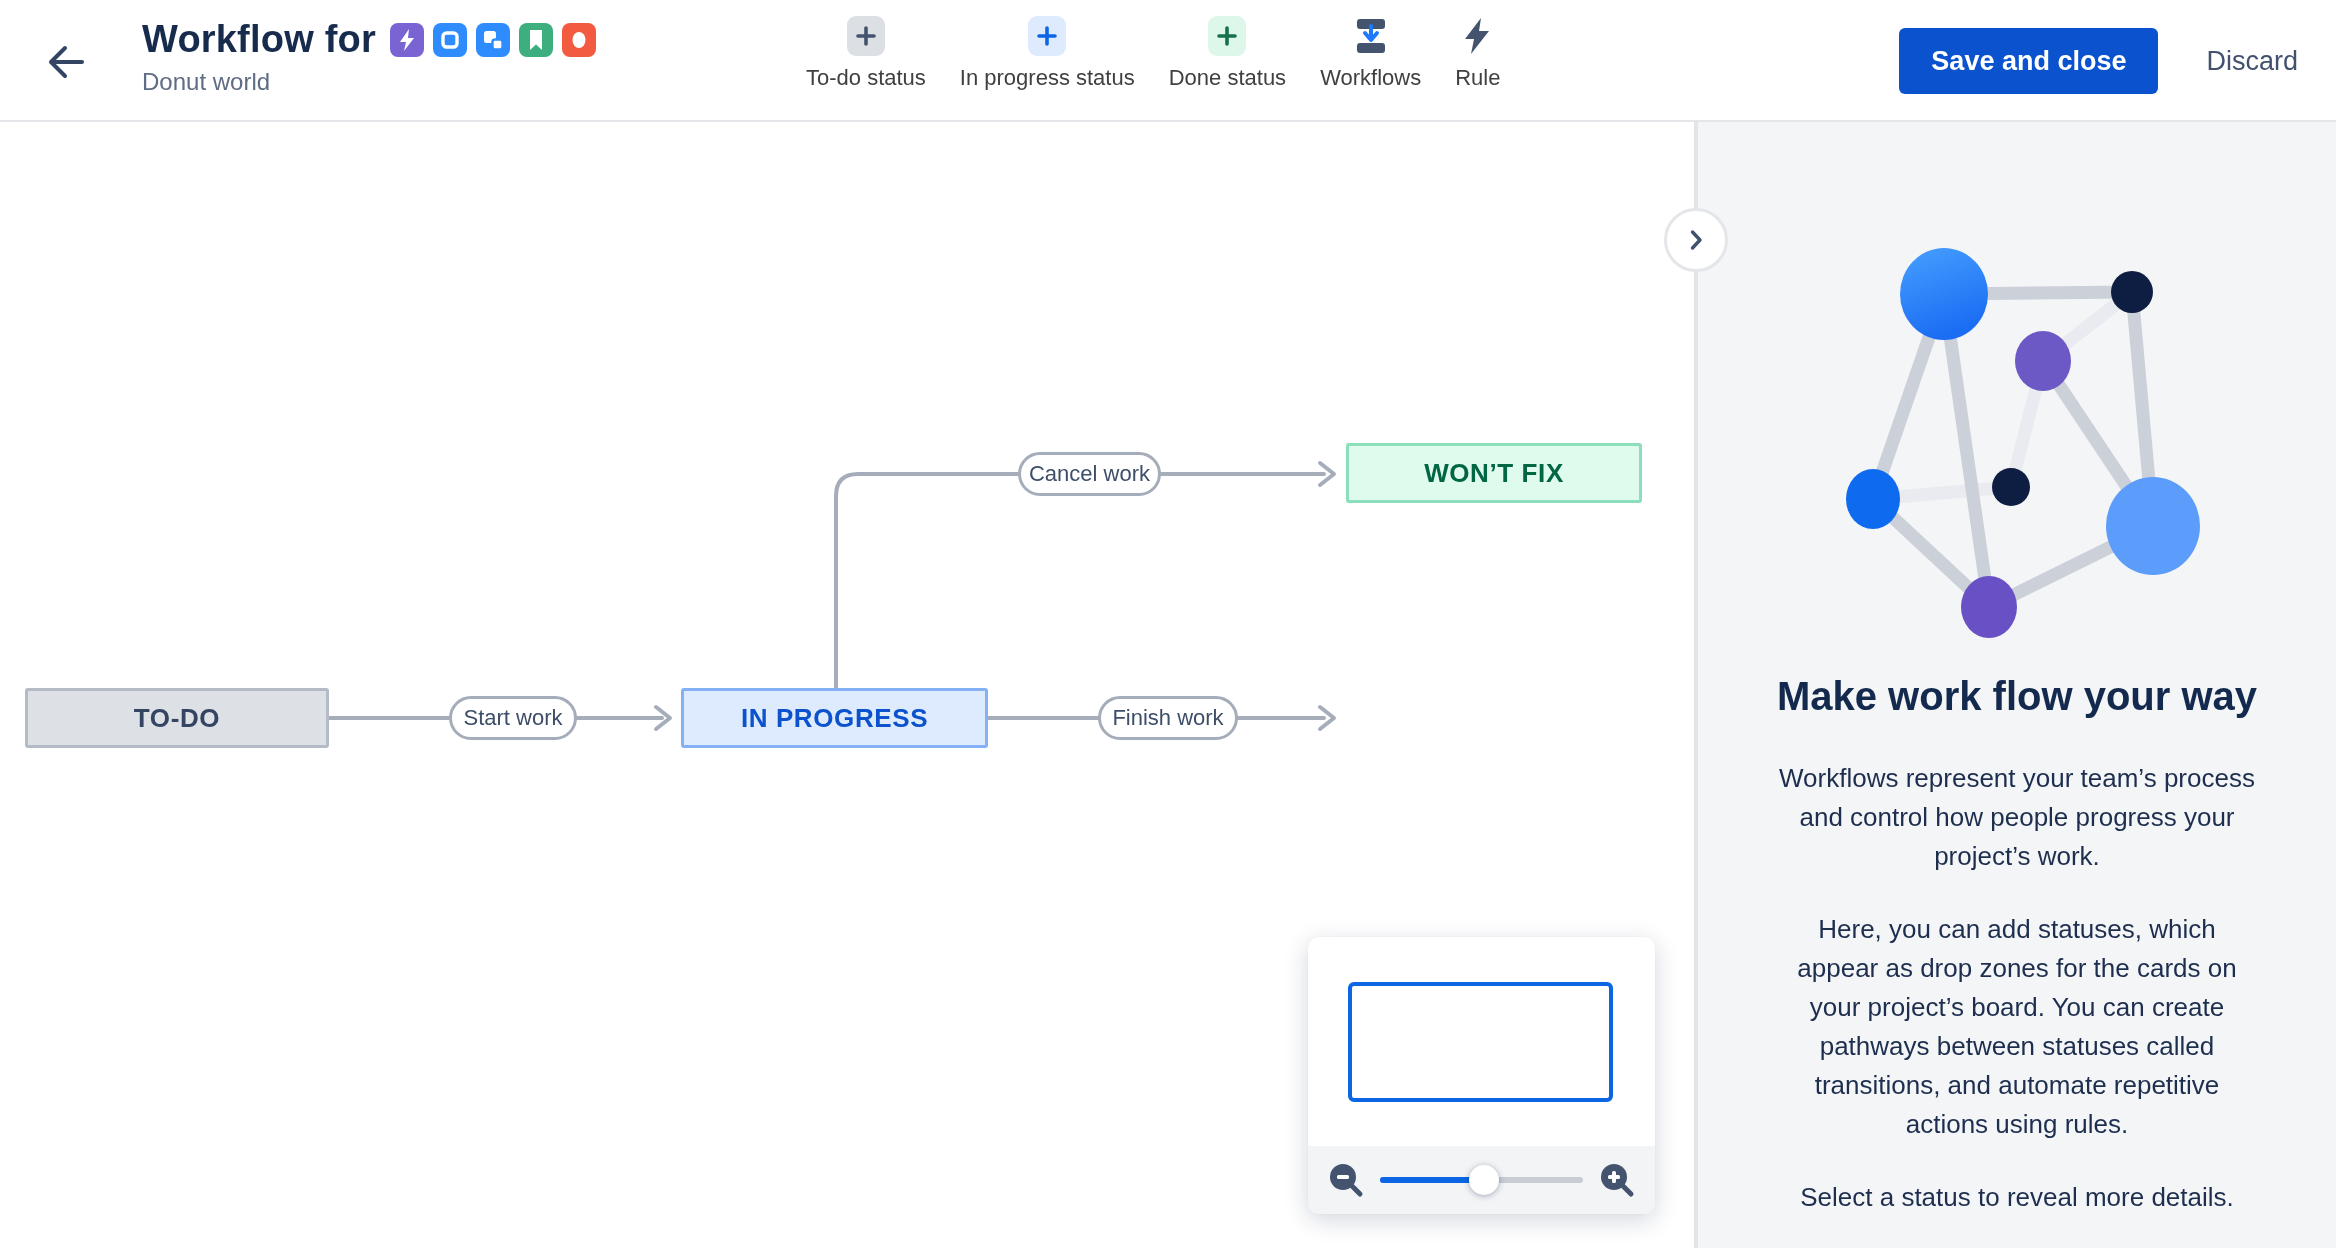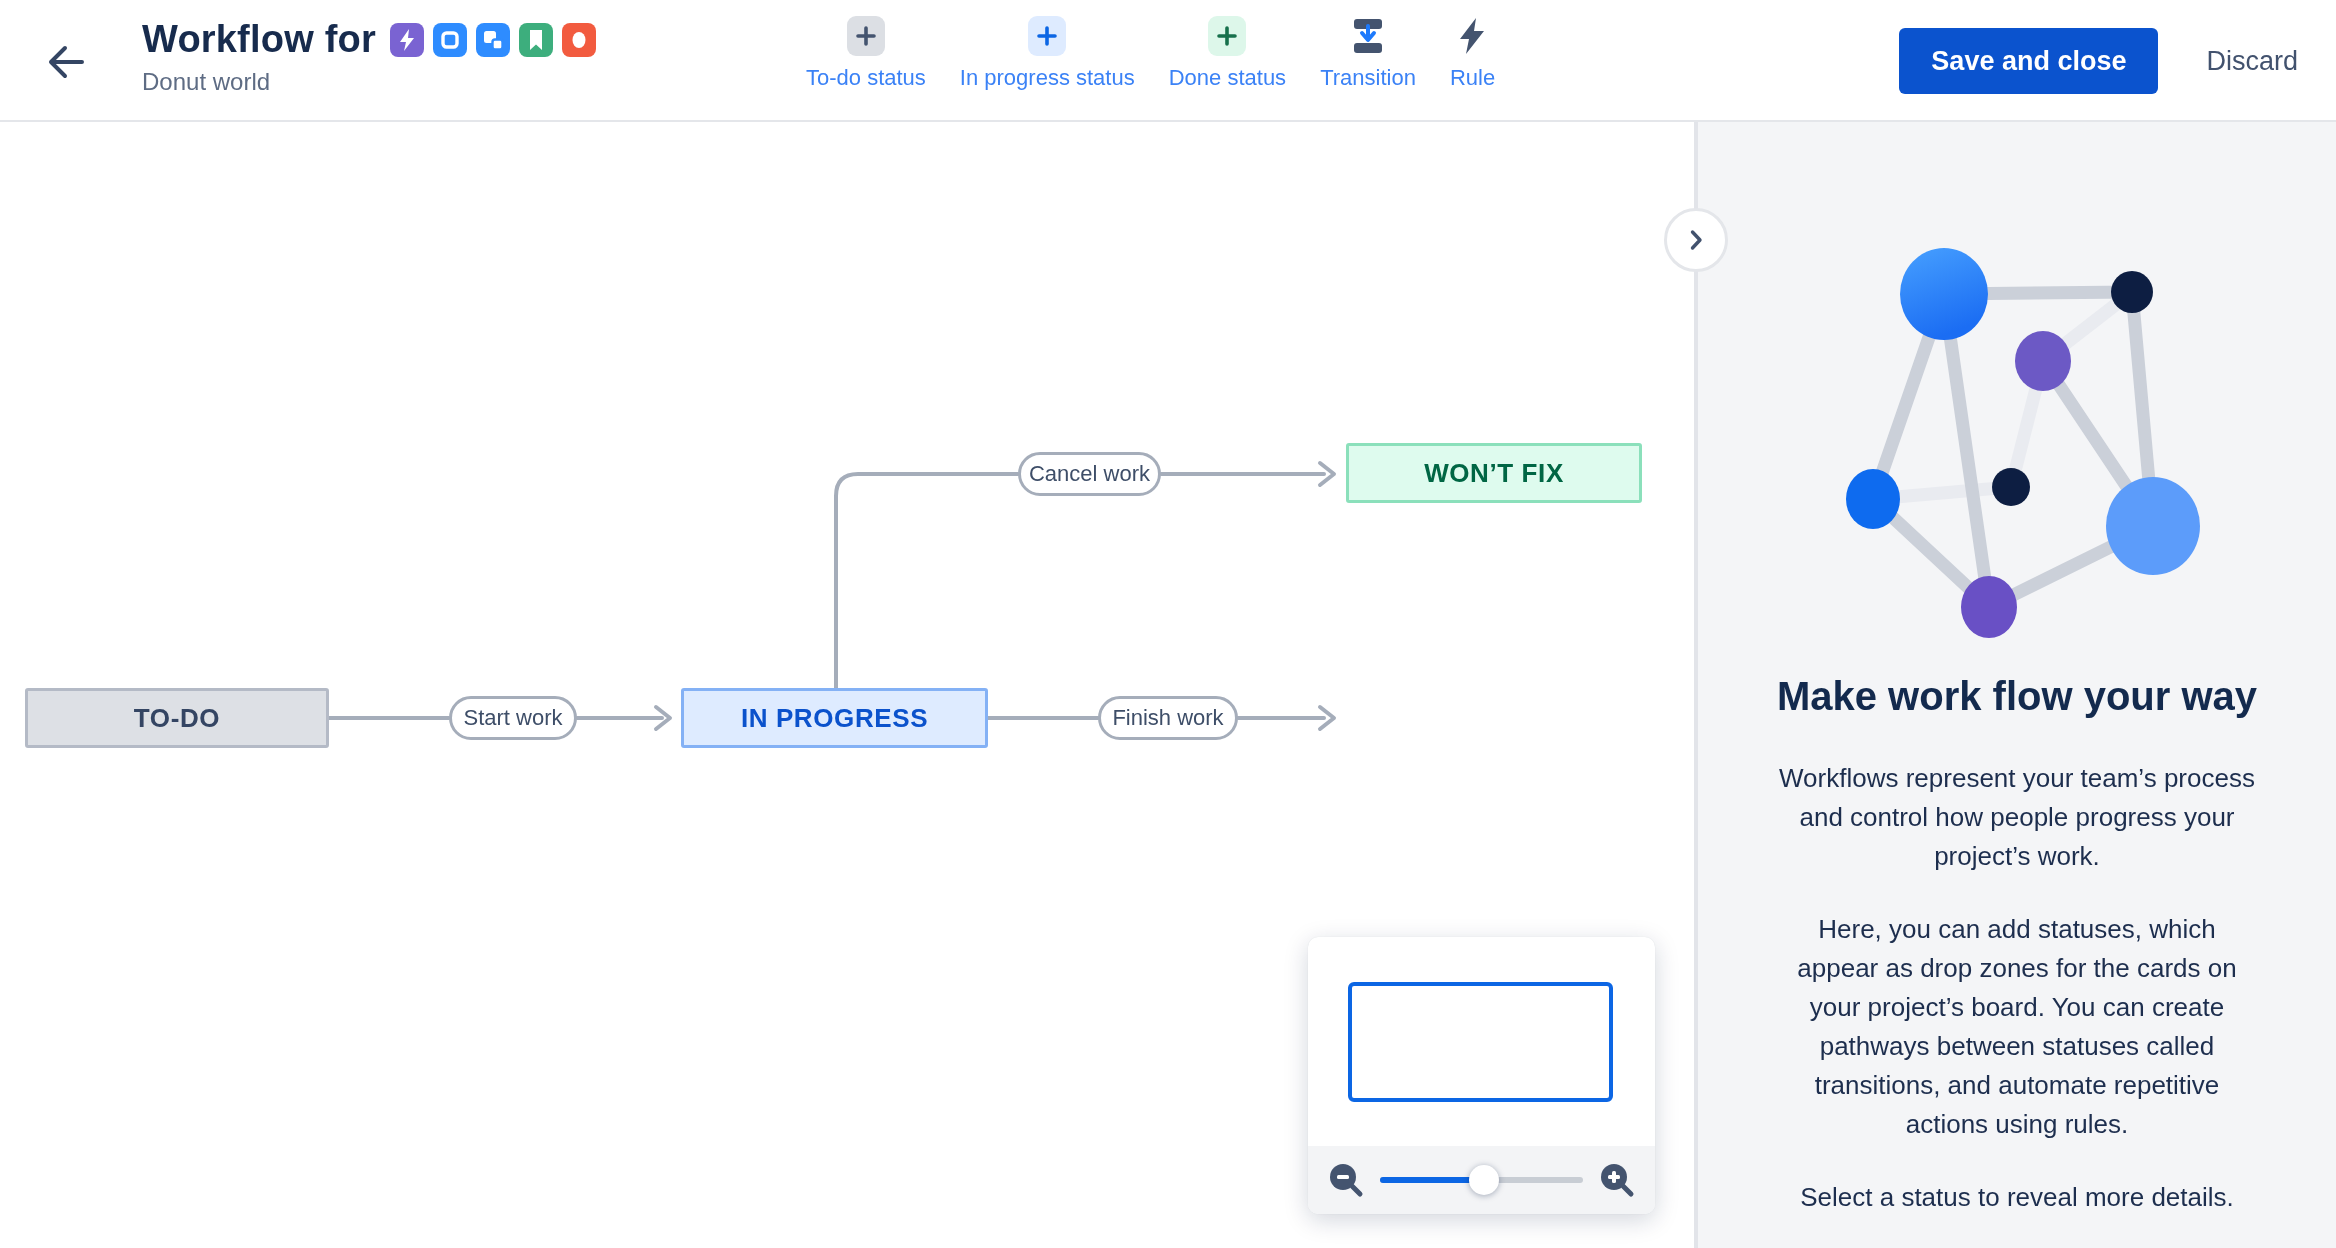--- a/index.html
+++ b/index.html
@@ -15,21 +15,21 @@
               align-items:center; justify-content:center; }
   .title-block { position:absolute; left:142px; top:18px; }
   .title-row { display:flex; align-items:center; gap:14px; }
   .page-title { font-size:38px; font-weight:700; color:#172B4D; letter-spacing:.2px; }
   .issue-icons { display:flex; gap:9px; align-items:center; }
   .subtitle { margin-top:7px; font-size:24px; color:#5E6C84; }
 
   .toolbar { position:absolute; left:806px; top:16px; display:flex; gap:34px; }
   .tool { display:flex; flex-direction:column; align-items:center; gap:9px;
           background:none; border:none; cursor:pointer; }
-  .tool-label { font-size:22px; color:#3b82f6; white-space:nowrap; }
+  .tool-label { font-size:22px; color:#404040; white-space:nowrap; }
 
   .header-actions { position:absolute; right:38px; top:28px; height:66px;
                     display:flex; align-items:center; gap:48px; }
   .save-btn { height:66px; padding:0 32px; background:#0B53CE; color:#fff;
               font-size:27px; font-weight:600; border:none; border-radius:6px;
               cursor:pointer; font-family:"Liberation Sans", sans-serif; }
   .discard-btn { background:none; border:none; font-size:27px; color:#42526E;
                  cursor:pointer; font-family:"Liberation Sans", sans-serif; }
 
   
@@ -151,21 +151,21 @@
         </svg>
         <span class="tool-label">Done status</span>
       </button>
       <button class="tool">
         <svg width="40" height="40" viewBox="0 0 40 40">
           <rect x="6" y="3" width="28" height="10" rx="3" fill="#44546F"></rect>
           <rect x="6" y="27" width="28" height="10" rx="3" fill="#44546F"></rect>
           <path d="M20 10 V22" stroke="#1D7AFC" stroke-width="4" stroke-linecap="round"></path>
           <path d="M14 17 L20 24 L26 17" fill="none" stroke="#1D7AFC" stroke-width="4" stroke-linecap="round" stroke-linejoin="round"></path>
         </svg>
-        <span class="tool-label">Transition</span>
+        <span class="tool-label">Workflows</span>
       </button>
       <button class="tool">
         <svg width="40" height="40" viewBox="0 0 40 40">
           <path d="M23 2 L7 23 H16 L13 38 L31 15 H21 Z" fill="#44546F"></path>
         </svg>
         <span class="tool-label">Rule</span>
       </button>
     </div>
 
     <div class="header-actions">

